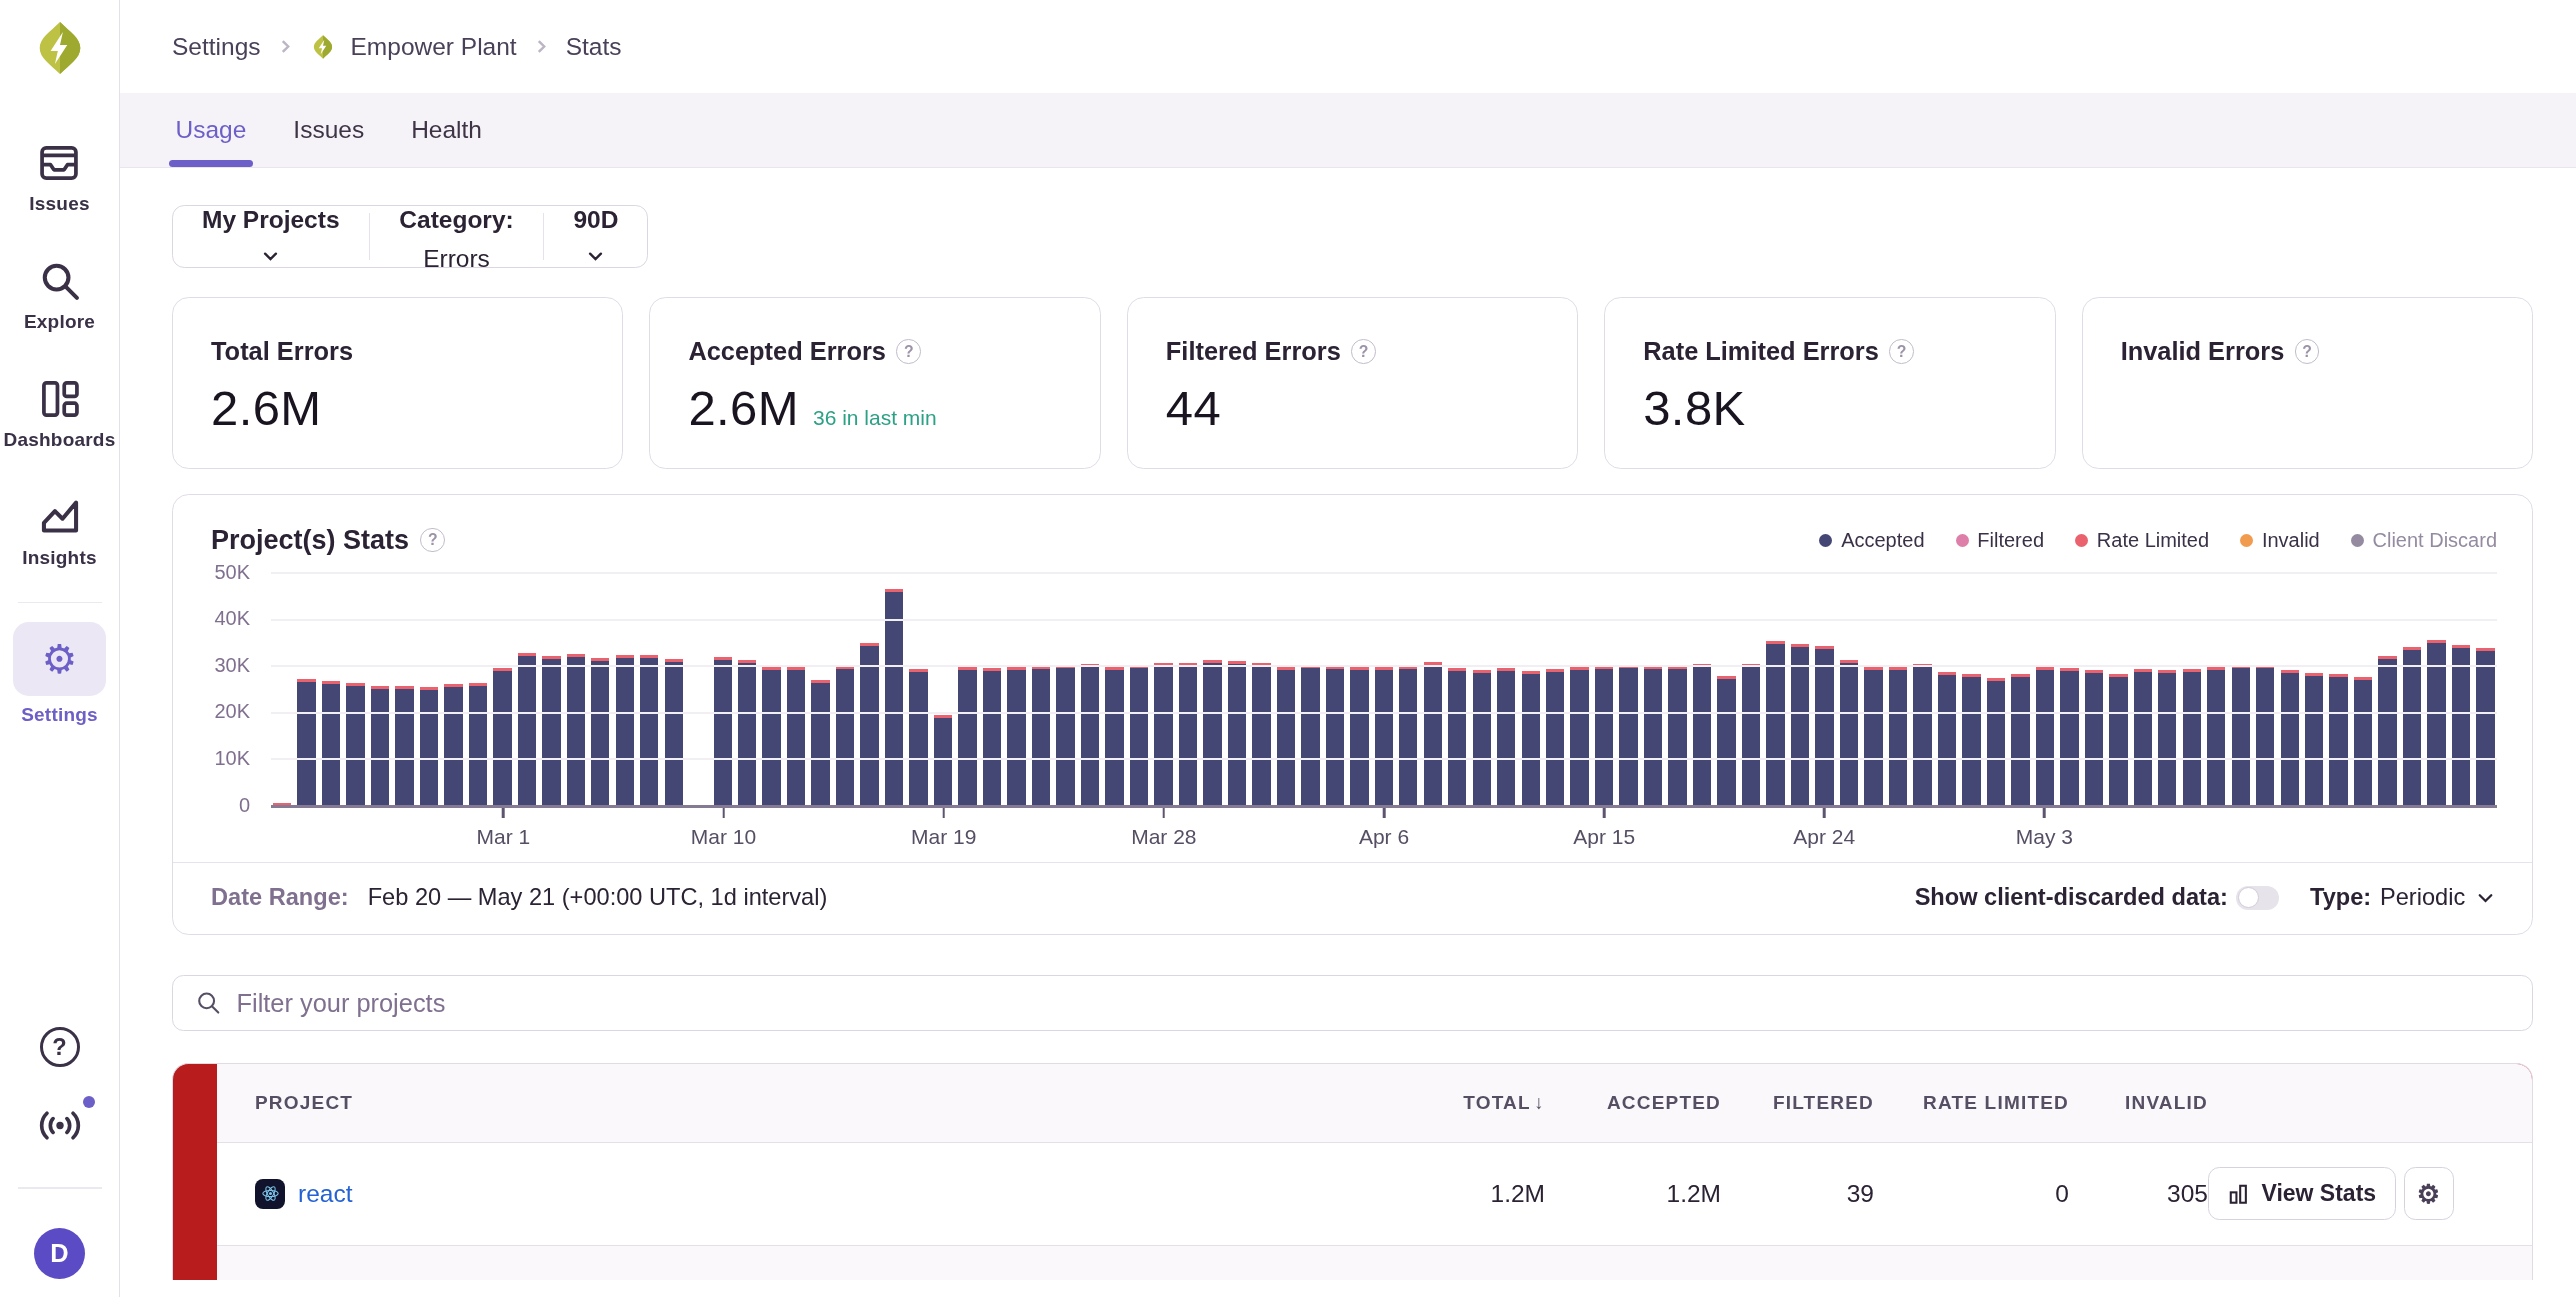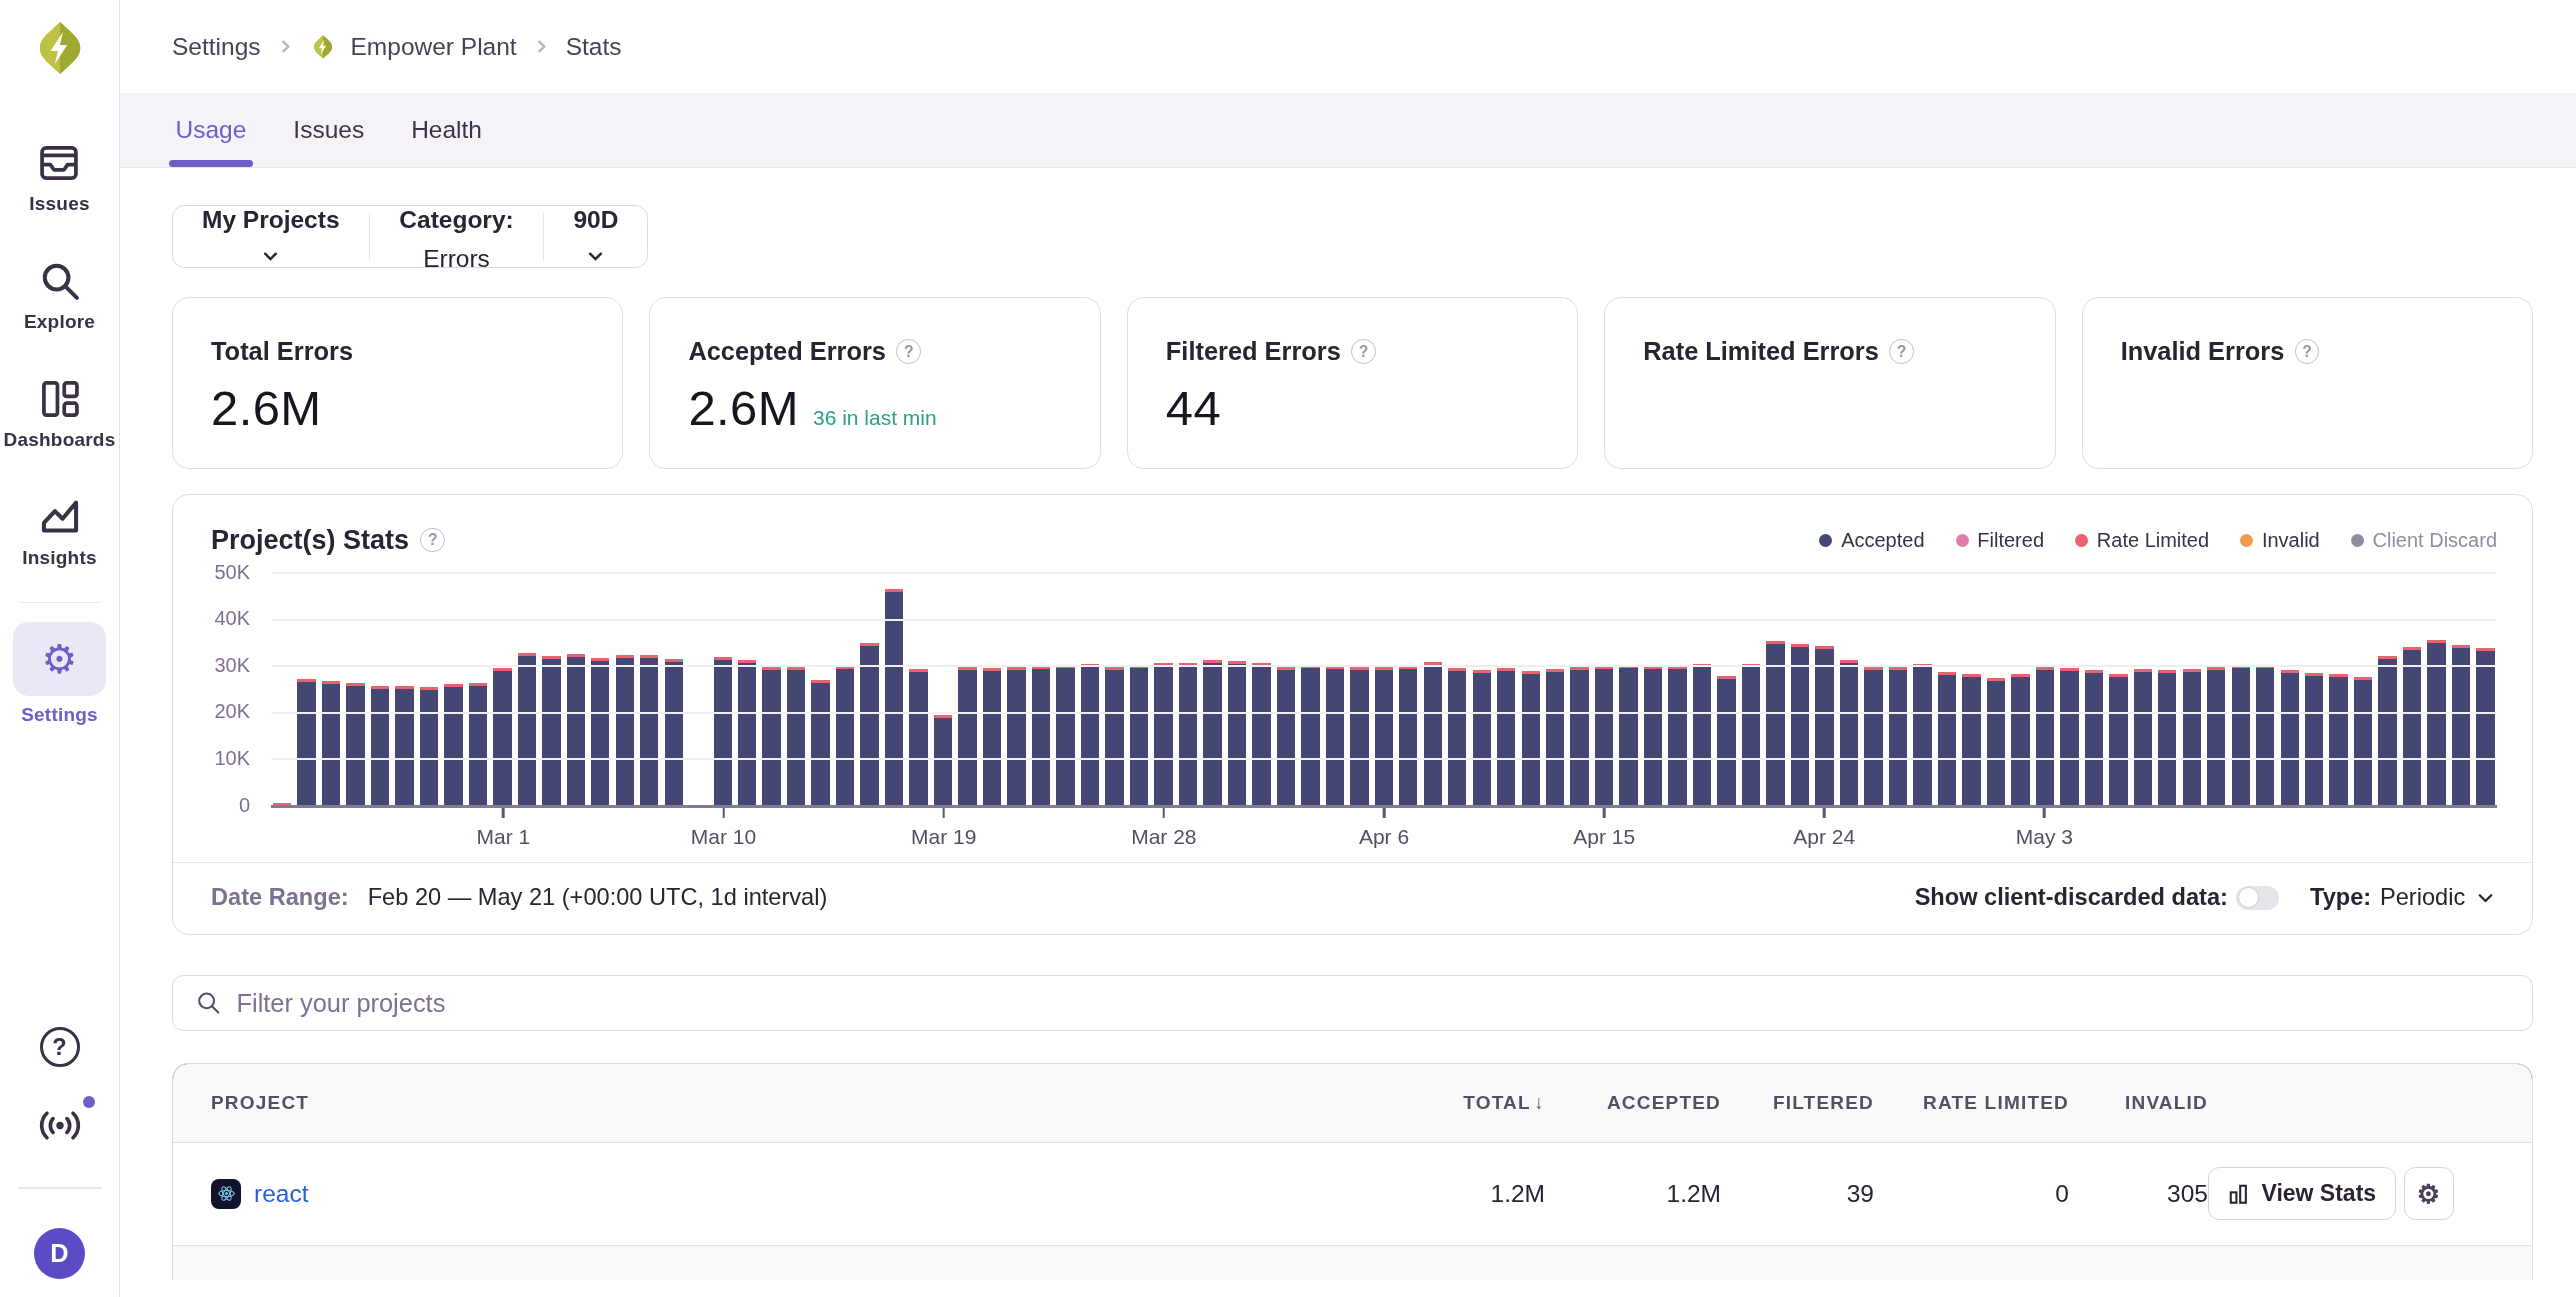--- a/index.html
+++ b/index.html
@@ -104,21 +104,21 @@
 
   
   .project-filter { margin-top:40px; height:56px; border:1.8px solid #DCD6E2; border-radius:11.4px;
     display:flex; align-items:center; gap:14px; padding:0 22px; background:#fff; }
   .project-filter input { border:none; outline:none; font-size:25.4px; width:100%; background:transparent;
     font-family:"Liberation Sans",sans-serif; color:#2B2233; }
   .project-filter input::placeholder { color:#80708F; }
 
   
   .table-panel { margin-top:31.5px; border:1.8px solid #E1DBE7; border-bottom:none; border-radius:16.6px 16.6px 0 0;
-    overflow:hidden; background:#0c4a6e; }
+    overflow:hidden; background:#b91c1c;padding-left:44px; }
   .thead { display:flex; align-items:center; height:79px; background:#FAF8FB; border-bottom:1.8px solid #E4DFE8;
     font-size:19px; font-weight:700; letter-spacing:1.2px; color:#564F64; }
   .trow { display:flex; align-items:center; height:102px; background:#fff; }
   .col-project { flex:1; padding-left:38px; display:flex; align-items:center; gap:13px; }
   .col-num { width:184px; text-align:right; }
   .col-num.c2 { width:176px; } .col-num.c3 { width:153px; } .col-num.c4 { width:195px; } .col-num.c5 { width:139px; }
   .col-actions { width:324px; display:flex; justify-content:flex-start; align-items:center; gap:8px; padding-right:33px; }
   .trow .col-num { font-size:24.5px; color:#2B2233; }
   .proj-icon { width:30px; height:30px; border-radius:7.9px; background:#11122B; display:flex; align-items:center; justify-content:center; }
   .proj-link { font-size:24.5px; color:#2562D4; cursor:pointer; }
@@ -291,20 +291,23 @@
           </div>
           <div class="card-value-row">
               <span class="card-value">44</span>
             </div>
         </div>
         <div class="card">
           <div class="card-title-row">
             <span class="card-title">Rate Limited Errors</span>
             <span class="help-icon">?</span>
           </div>
+          <div class="card-value-row">
+              <span class="card-value">3.8K</span>
+            </div>
         </div>
         <div class="card">
           <div class="card-title-row">
             <span class="card-title">Invalid Errors</span>
             <span class="help-icon">?</span>
           </div>
         </div>
       </div>
 
       

